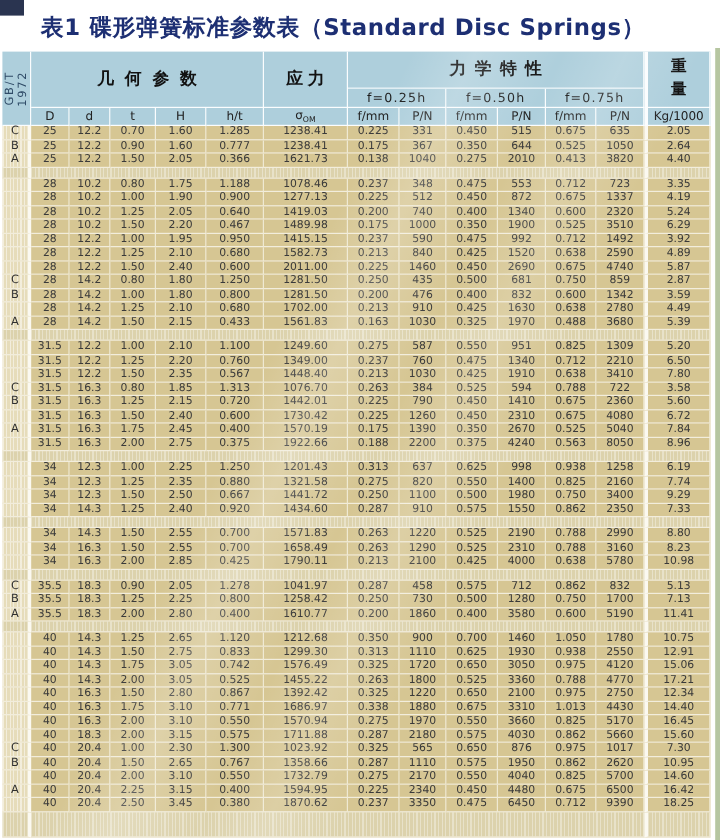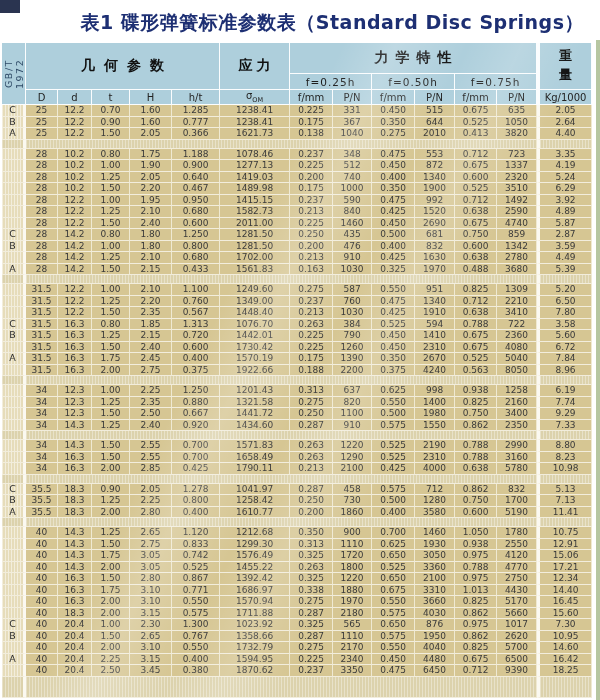--- a/index.html
+++ b/index.html
@@ -3,22 +3,22 @@
 <meta charset="utf-8">
 <style>
   * { margin:0; padding:0; box-sizing:border-box; }
   html,body { width:600px; height:700px; background:#ffffff; overflow:hidden;
     font-family:"DejaVu Sans","Liberation Sans",sans-serif; }
   .page { position:relative; width:600px; height:700px; }
 
   .corner-mark { position:absolute; top:0; left:0; width:20px; height:13px; background:#2a3450; }
   .edge-strip { position:absolute; top:40px; right:0; bottom:0; width:4px; background:#a9bc90; opacity:.85; }
 
-  .page-title { padding:10px 16px 7px 34px; font-size:19px; font-weight:bold;
-    color:#1d2f73; letter-spacing:.5px; white-space:nowrap;text-align:right; }
+  .page-title { padding:10px 0 7px 34px; font-size:19px; font-weight:bold;
+    color:#1d2f73; letter-spacing:.5px; white-space:nowrap; }
 
   .table-wrap { position:relative; margin-left:2px; width:592px; }
   table { border-collapse:separate; border-spacing:0; table-layout:fixed; width:590px; }
   th, td { box-sizing:border-box; padding:0; }
 
   
   thead th { background:#aecfdc; border-right:1px solid #fbfdfe; border-bottom:1px solid #fbfdfe;
     font-weight:normal; color:#1c1c1c; vertical-align:middle; }
   tr.h-top th { height:31px; }
   tr.h-def th { height:16px; font-size:10.5px; letter-spacing:1px; }

